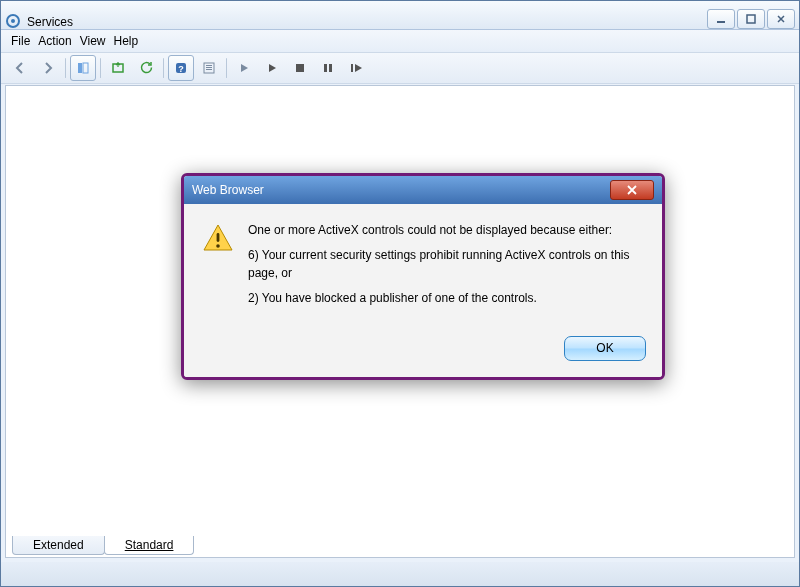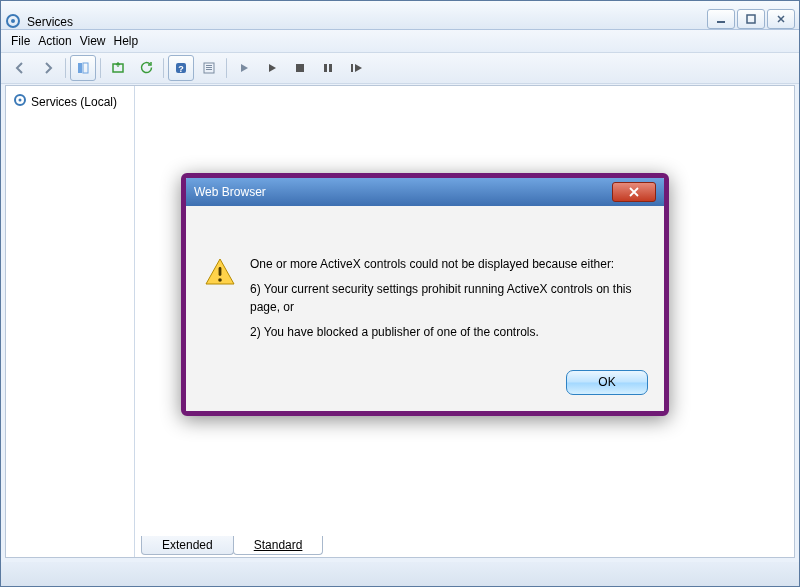--- a/index.html
+++ b/index.html
@@ -29,25 +29,25 @@
   .tree{width:120px;border-right:1px solid #cdd9e8;background:#fff;padding:4px;}
   .treenode{display:flex;align-items:center;gap:4px;padding:2px;border:1px dotted transparent;}
   .content{flex:1;background:#fff;position:relative;}
   .tabs{position:absolute;bottom:2px;left:6px;display:flex;}
   .tab{padding:2px 20px;border:1px solid #a8b8cc;border-top:none;background:linear-gradient(#f3f7fc,#e4ecf6);margin-right:-1px;border-radius:0 0 4px 4px;}
   .tab.active{background:#fff;text-decoration:underline;}
 
   .statusbar{position:absolute;left:0;right:0;bottom:0;height:24px;background:linear-gradient(#e6eef8,#d8e3f0);}
 
   
-  .dialog{position:absolute;left:180px;top:172px;width:478px;border:5px solid #701a75;border-radius:6px;box-shadow:0 4px 20px rgba(0,0,0,.45);background:#f3f3f3;overflow:hidden;}
+  .dialog{position:absolute;left:180px;top:172px;width:478px;border:3px solid #701a75;border-radius:6px;box-shadow:0 4px 20px rgba(0,0,0,.45);background:#f3f3f3;overflow:hidden;}
   .dlg-title{height:28px;background:linear-gradient(#6fa4e0,#3d6fb1);display:flex;align-items:center;padding:0 8px;color:#fff;position:relative;}
   .dlg-title .t{flex:1;}
   .dlg-close{width:42px;height:18px;border-radius:3px;background:linear-gradient(#e68a7a,#c33b22);border:1px solid #8a2413;display:flex;align-items:center;justify-content:center;color:#fff;}
-  .dlg-body{padding:18px 18px 10px 18px;background:#f3f3f3;display:flex;gap:14px;margin-top:32px;}
+  .dlg-body{padding:18px 18px 10px 18px;background:#f3f3f3;display:flex;gap:14px;}
   .warnicon{width:32px;height:32px;flex:0 0 32px;}
   .dlg-text{flex:1;line-height:1.45;}
   .dlg-text p{margin:0 0 8px 0;}
   .dlg-buttons{padding:10px 16px 16px 0;display:flex;justify-content:flex-end;background:#f3f3f3;}
   .okbtn{width:80px;height:23px;border:1px solid #2e82c4;border-radius:7px;background:linear-gradient(#eaf6ff,#bfe4ff 48%,#a3d8ff 52%,#d4efff);display:flex;align-items:center;justify-content:center;}
 </style>
 </head>
 <body>
 
 <div class="win">
@@ -156,31 +156,20 @@
       </div>
     <div class="tbtn">
         <svg width="14" height="12" viewBox="0 0 14 12">
           <rect x="2" y="2" width="2" height="8" fill="#545454"></rect>
           <path d="M6 2l7 4-7 4z" fill="#545454"></path>
         </svg>
       </div>
   </div>
 
   <div class="body">
-    <div class="tree">
-      <div class="treenode">
-        <span>
-          <svg width="14" height="14" viewBox="0 0 14 14">
-              <circle cx="7" cy="7" r="5" fill="none" stroke="#3b79b7" stroke-width="2"></circle>
-              <circle cx="7" cy="7" r="1.5" fill="#3b79b7"></circle>
-            </svg>
-        </span>
-        <span>Services (Local)</span>
-      </div>
-    </div>
     <div class="content">
       <div class="tabs">
         <div class="tab"><span>Extended</span></div>
         <div class="tab active"><span>Standard</span></div>
       </div>
     </div>
   </div>
 
   <div class="statusbar"></div>
 

